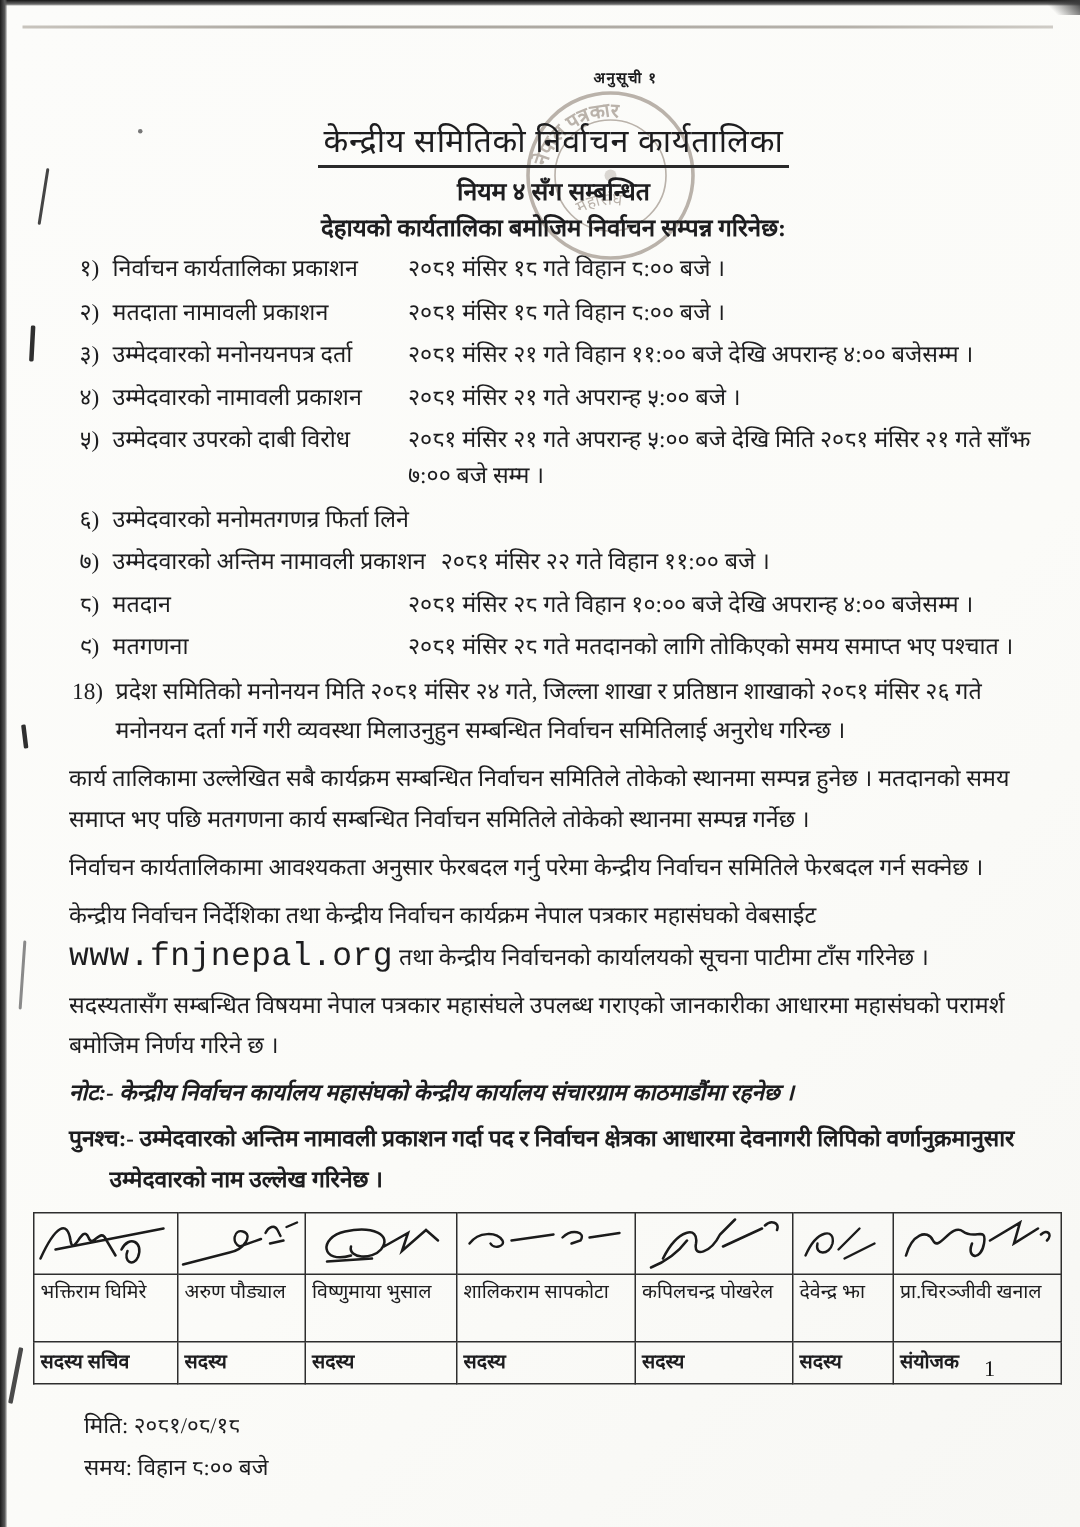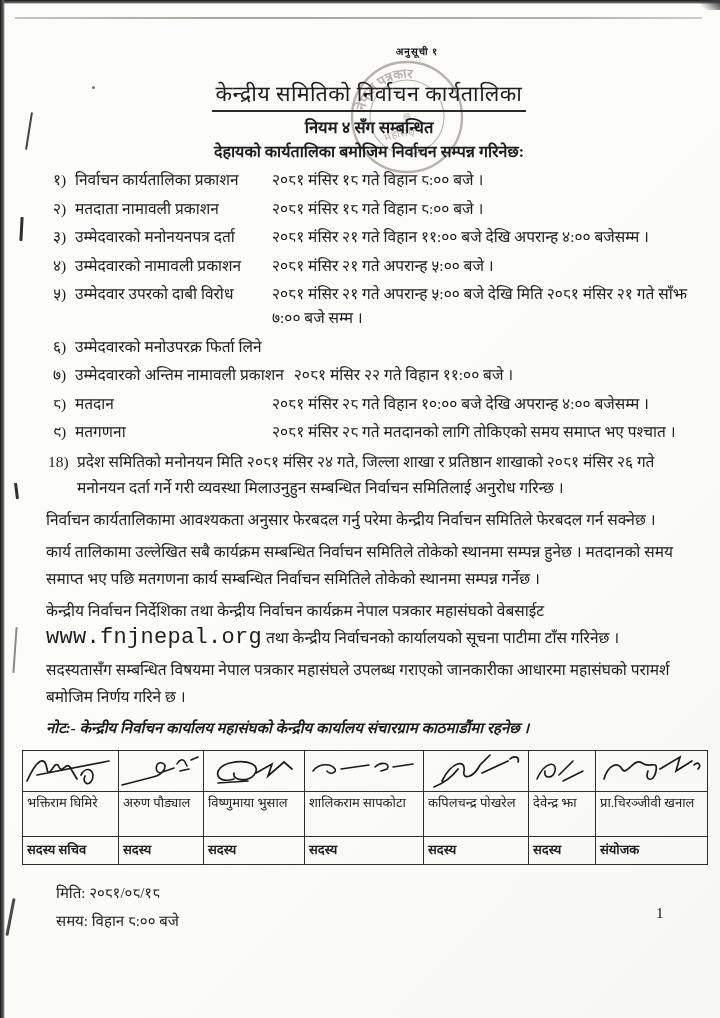--- a/index.html
+++ b/index.html
@@ -147,21 +147,21 @@
       <div class="row">
         <span class="numlab">
             <span class="num">५)</span>
             <span>उम्मेदवार उपरको दाबी विरोध</span>
           </span>
         <span class="detail">२०८१ मंसिर २१ गते अपरान्ह ५:०० बजे देखि मिति २०८१ मंसिर २१ गते साँझ ७:०० बजे सम्म ।</span>
       </div>
       <div class="row">
         <span class="numlab">
             <span class="num">६)</span>
-            <span>उम्मेदवारको मनोउपरक्र फिर्ता लिने</span>
+            <span>उम्मेदवारको मनोमतगणन्र फिर्ता लिने</span>
           </span>
       </div>
       <div class="row">
         <span class="numlab">
             <span class="num">७)</span>
             <span>उम्मेदवारको अन्तिम नामावली प्रकाशन</span>
           </span>
         <span class="detail">२०८१ मंसिर २२ गते विहान ११:०० बजे ।</span>
       </div>
       <div class="row">
@@ -177,28 +177,31 @@
             <span>मतगणना</span>
           </span>
         <span class="detail">२०८१ मंसिर २८ गते मतदानको लागि तोकिएको समय समाप्त भए पश्चात ।</span>
       </div>
       <div class="item10">
         <span class="num10">18)</span><span>प्रदेश समितिको मनोनयन मिति २०८१ मंसिर २४ गते, जिल्ला शाखा र प्रतिष्ठान शाखाको २०८१ मंसिर २६ गते मनोनयन दर्ता गर्ने गरी व्यवस्था मिलाउनुहुन सम्बन्धित निर्वाचन समितिलाई अनुरोध गरिन्छ ।</span>
       </div>
     </div>
 
     <div class="paras">
+      <p>कार्य तालिकामा उल्लेखित सबै कार्यक्रम सम्बन्धित निर्वाचन समितिले तोकेको स्थानमा सम्पन्न हुनेछ । मतदानको समय समाप्त भए पछि मतगणना कार्य सम्बन्धित निर्वाचन समितिले तोकेको स्थानमा सम्पन्न गर्नेछ ।</p>
       <p>निर्वाचन कार्यतालिकामा आवश्यकता अनुसार फेरबदल गर्नु परेमा केन्द्रीय निर्वाचन समितिले फेरबदल गर्न सक्नेछ ।</p>
-      <p>कार्य तालिकामा उल्लेखित सबै कार्यक्रम सम्बन्धित निर्वाचन समितिले तोकेको स्थानमा सम्पन्न हुनेछ । मतदानको समय समाप्त भए पछि मतगणना कार्य सम्बन्धित निर्वाचन समितिले तोकेको स्थानमा सम्पन्न गर्नेछ ।</p>
       <p><span>केन्द्रीय निर्वाचन निर्देशिका तथा केन्द्रीय निर्वाचन कार्यक्रम नेपाल पत्रकार महासंघको वेबसाईट </span><span class="url">www.fnjnepal.org</span><span> तथा केन्द्रीय निर्वाचनको कार्यालयको सूचना पाटीमा टाँस गरिनेछ ।</span></p>
       <p>सदस्यतासँग सम्बन्धित विषयमा नेपाल पत्रकार महासंघले उपलब्ध गराएको जानकारीका आधारमा महासंघको परामर्श बमोजिम निर्णय गरिने छ ।</p>
     </div>
 
     <div class="note-line">
       <span class="lbl">नोट:-</span><span> केन्द्रीय निर्वाचन कार्यालय महासंघको केन्द्रीय कार्यालय संचारग्राम काठमाडौंमा रहनेछ ।</span>
+    </div>
+    <div class="ps-line">
+      <span class="lbl">पुनश्च:-</span><span> उम्मेदवारको अन्तिम नामावली प्रकाशन गर्दा पद र निर्वाचन क्षेत्रका आधारमा देवनागरी लिपिको वर्णानुक्रमानुसार उम्मेदवारको नाम उल्लेख गरिनेछ ।</span>
     </div>
 
     <table class="sig">
       <tbody>
       <tr>
         <td class="sigcell c1">
           <svg viewBox="0 0 95 40" aria-hidden="true">
                 <path d="M4 30 C14 8 22 4 24 18 C26 30 32 6 36 16 C39 24 44 8 48 18 L54 28 M14 24 L86 10 M58 24 C63 14 73 19 69 29 C66 36 59 32 62 25" fill="none" stroke="currentColor" stroke-width="1.7" stroke-linecap="round"></path>
               </svg>
         </td>

